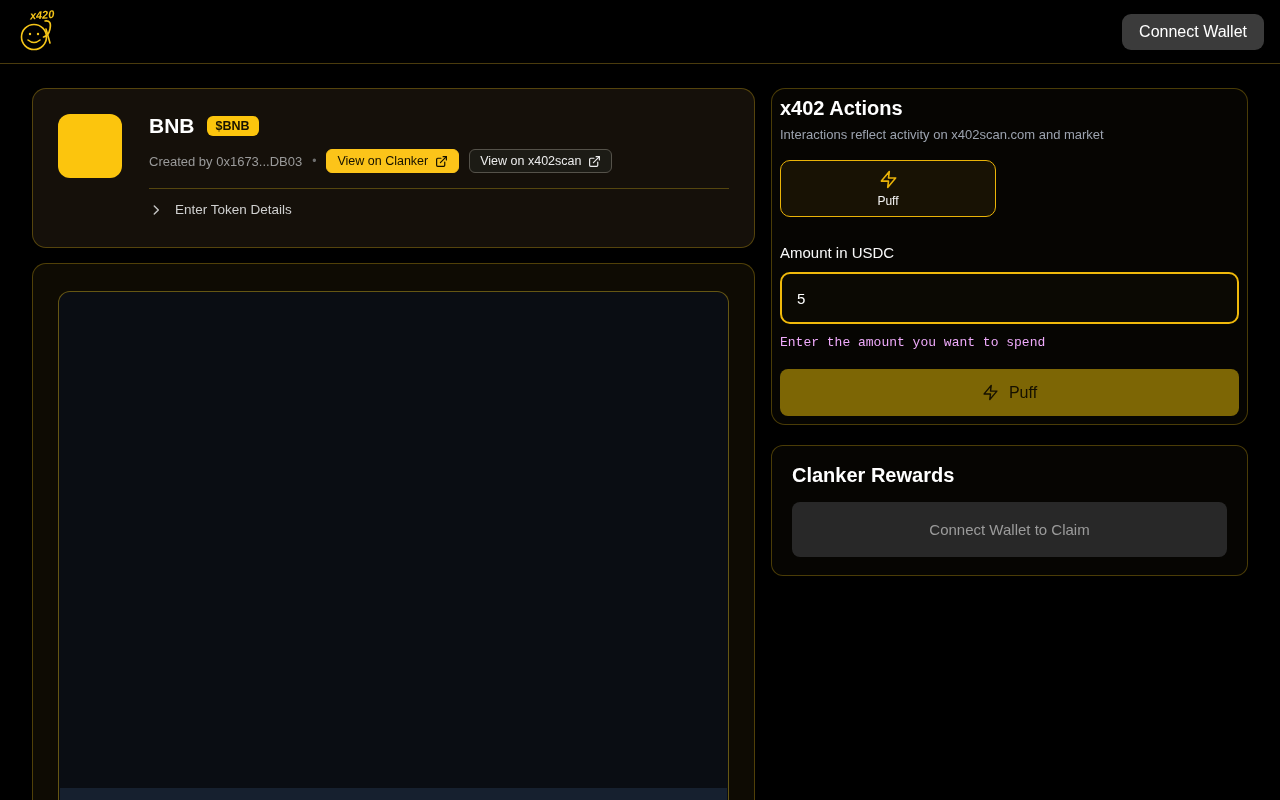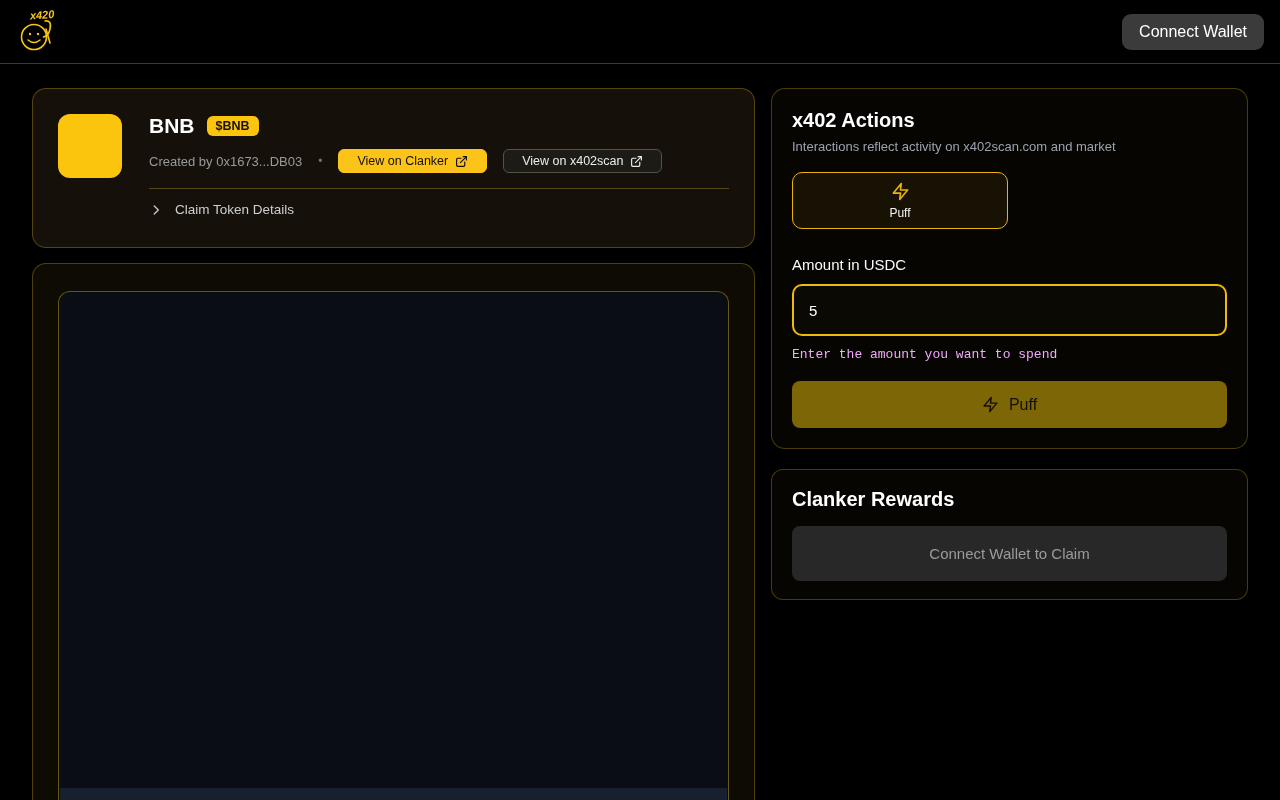--- a/index.html
+++ b/index.html
@@ -21,40 +21,40 @@
   .card { border:1px solid rgba(250,204,21,.28); border-radius:14px; }
 
   
   .token-card { background:#15100a; height:160px; padding:25px; display:flex; gap:15px; }
   .avatar { width:64px; height:64px; border-radius:12px; background:#FCC50D; flex:none; }
   .token-body { flex:1; min-width:0;margin-left:12px; }
   .title-row { display:flex; align-items:center; gap:12px; }
   .token-name { font-size:21px; font-weight:600; color:#fff; }
   .token-badge { background:#FCC50D; color:#191300; font-size:12.5px; font-weight:700;
     padding:3px 9px; border-radius:6px; }
-  .meta-row { display:flex; align-items:center; gap:16px; margin-top:11px; }
+  .meta-row { display:flex; align-items:center; gap:10px; margin-top:11px; }
   .created-by { font-size:13px; color:#9a9a9a; white-space:nowrap; }
   .dot-sep { color:#6f6f6f; font-size:12px; }
   .link-btn { display:inline-flex; align-items:center; gap:7px; font-size:12.5px;
-    border-radius:6px; padding:4px 18px; cursor:pointer; font-family:inherit; }
+    border-radius:6px; padding:4px 10px; cursor:pointer; font-family:inherit; }
   .link-btn.gold { background:#FCC419; color:#151000; border:1px solid #FCC419; font-weight:500; }
   .link-btn.dark { background:#1c1b15; color:#ececec; border:1px solid #55524a; }
   .token-divider { border:none; border-top:1px solid #55460f; margin-top:15px; }
   .details-row { display:flex; align-items:center; gap:12px; margin-top:13px; cursor:pointer; }
   .details-label { font-size:13.5px; color:#cfcfcf; }
 
   
   .chart-card { background:#0e0b03; height:640px; padding:27px 25px; }
   .chart-inner { width:100%; height:100%; background:#0a0d13;
     border:1px solid rgba(250,204,21,.38); border-radius:12px; position:relative; overflow:hidden; }
   .chart-footer-strip { position:absolute; left:1px; right:1px; top:496px; height:46px;
     background:#16202F; }
 
   
-  .panel { background:#060502; padding:20px; }
+  .panel { background:#060502; padding:8px; }
   .panel-title { font-size:20px; font-weight:600; color:#fff; }
   .panel-sub { margin-top:7px; font-size:13px; color:#9ca3af; }
   .action-select { margin-top:18px; width:216px; height:57px; background:#181204;
     border:1.5px solid #EAB308; border-radius:10px; display:flex; flex-direction:column;
     align-items:center; justify-content:center; gap:5px; cursor:pointer; font-family:inherit; }
   .action-select .lbl { font-size:12px; color:#f5f5f5; }
   .field-label { margin-top:27px; font-size:15px; color:#fafafa; }
   .amount-input { margin-top:11px; width:100%; height:52px; background:#0b0903;
     border:2px solid #F0B90B; border-radius:10px; padding:0 15px; color:#fff;
     font-size:15px; font-family:inherit; outline:none; display:block; }
@@ -115,21 +115,21 @@
               <path d="M15 3h6v6"></path>
                 <path d="M10 14 21 3"></path>
             </svg>
           </button>
         </div>
         <hr class="token-divider">
         <div class="details-row">
           <svg class="icon" width="14" height="14" viewBox="0 0 24 24" fill="none" stroke="#c5c5c5" stroke-width="2.4" stroke-linecap="round" stroke-linejoin="round">
             <polyline points="9 5 16 12 9 19"></polyline>
           </svg>
-          <span class="details-label">Claim Token Details</span>
+          <span class="details-label">Enter Token Details</span>
         </div>
       </div>
     </div>
 
     <div class="card chart-card">
       <div class="chart-inner">
         <div class="chart-footer-strip"></div>
       </div>
     </div>
 

